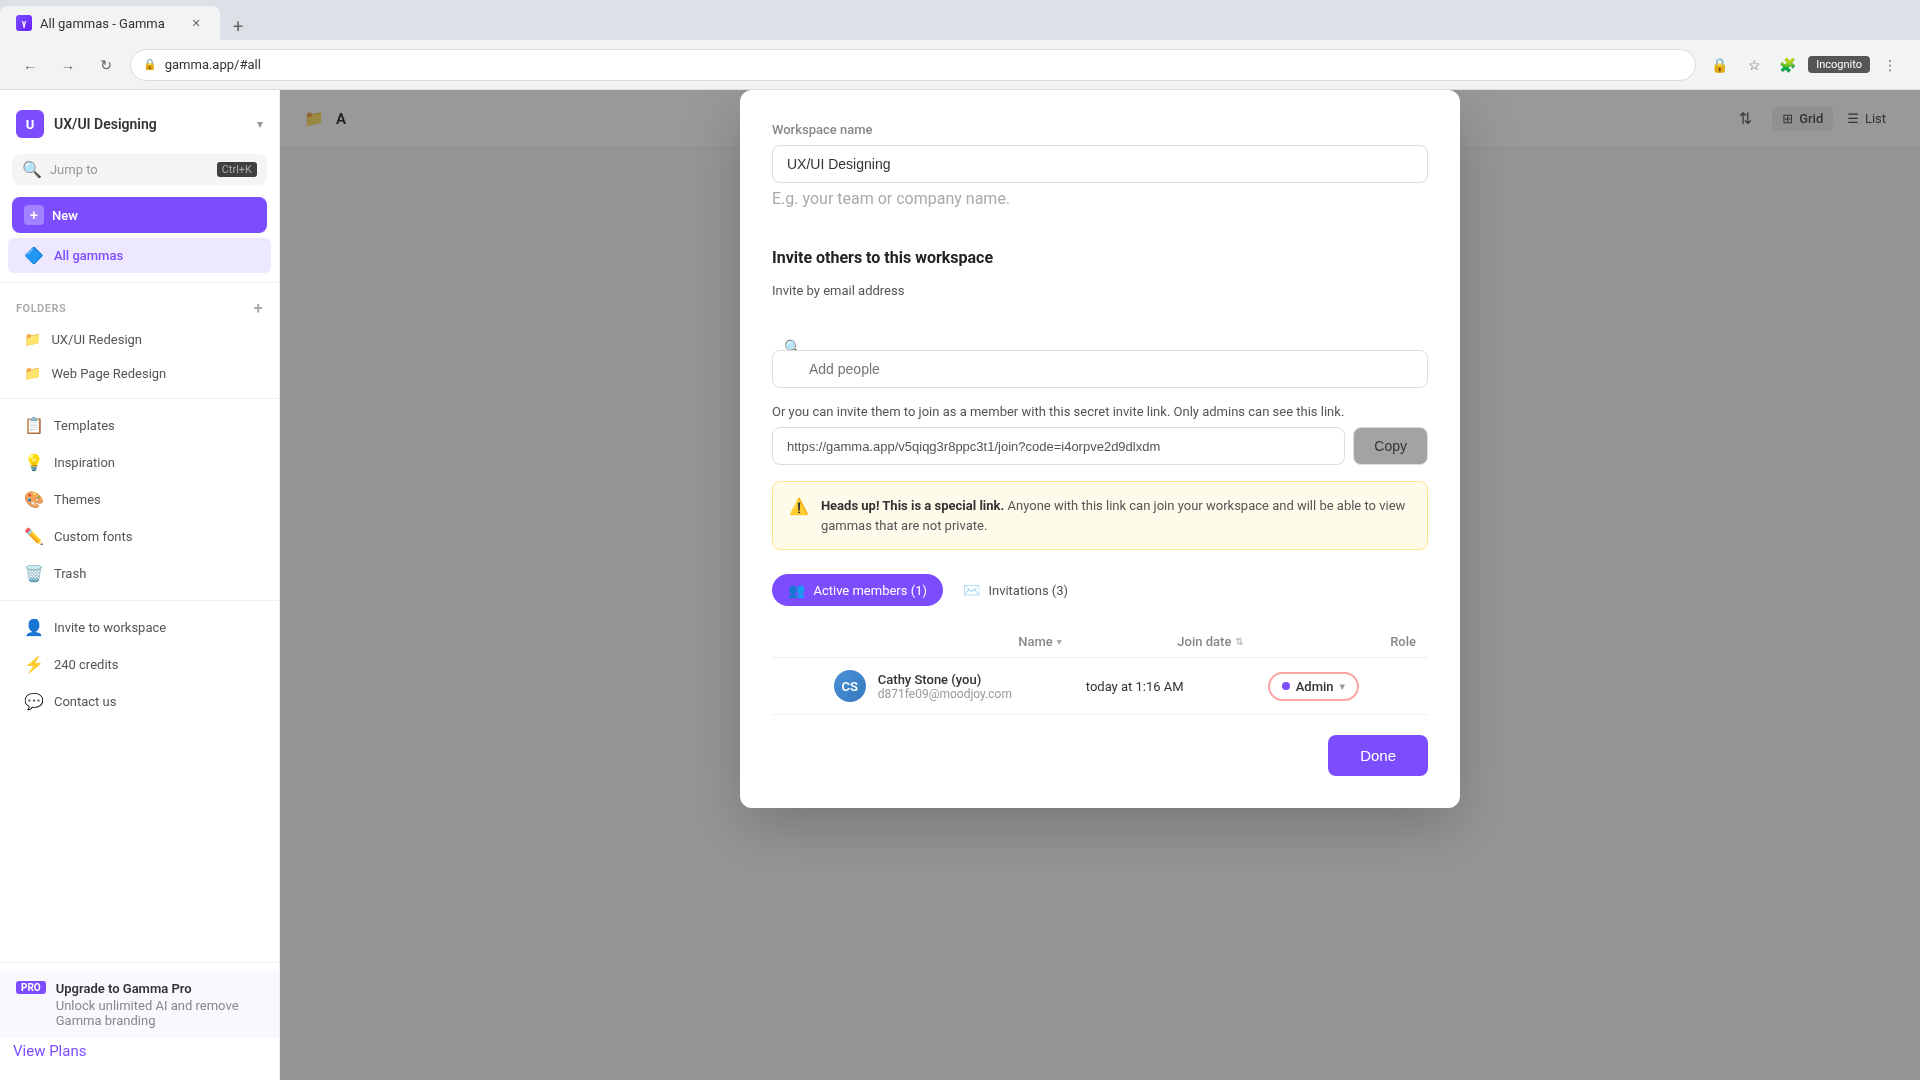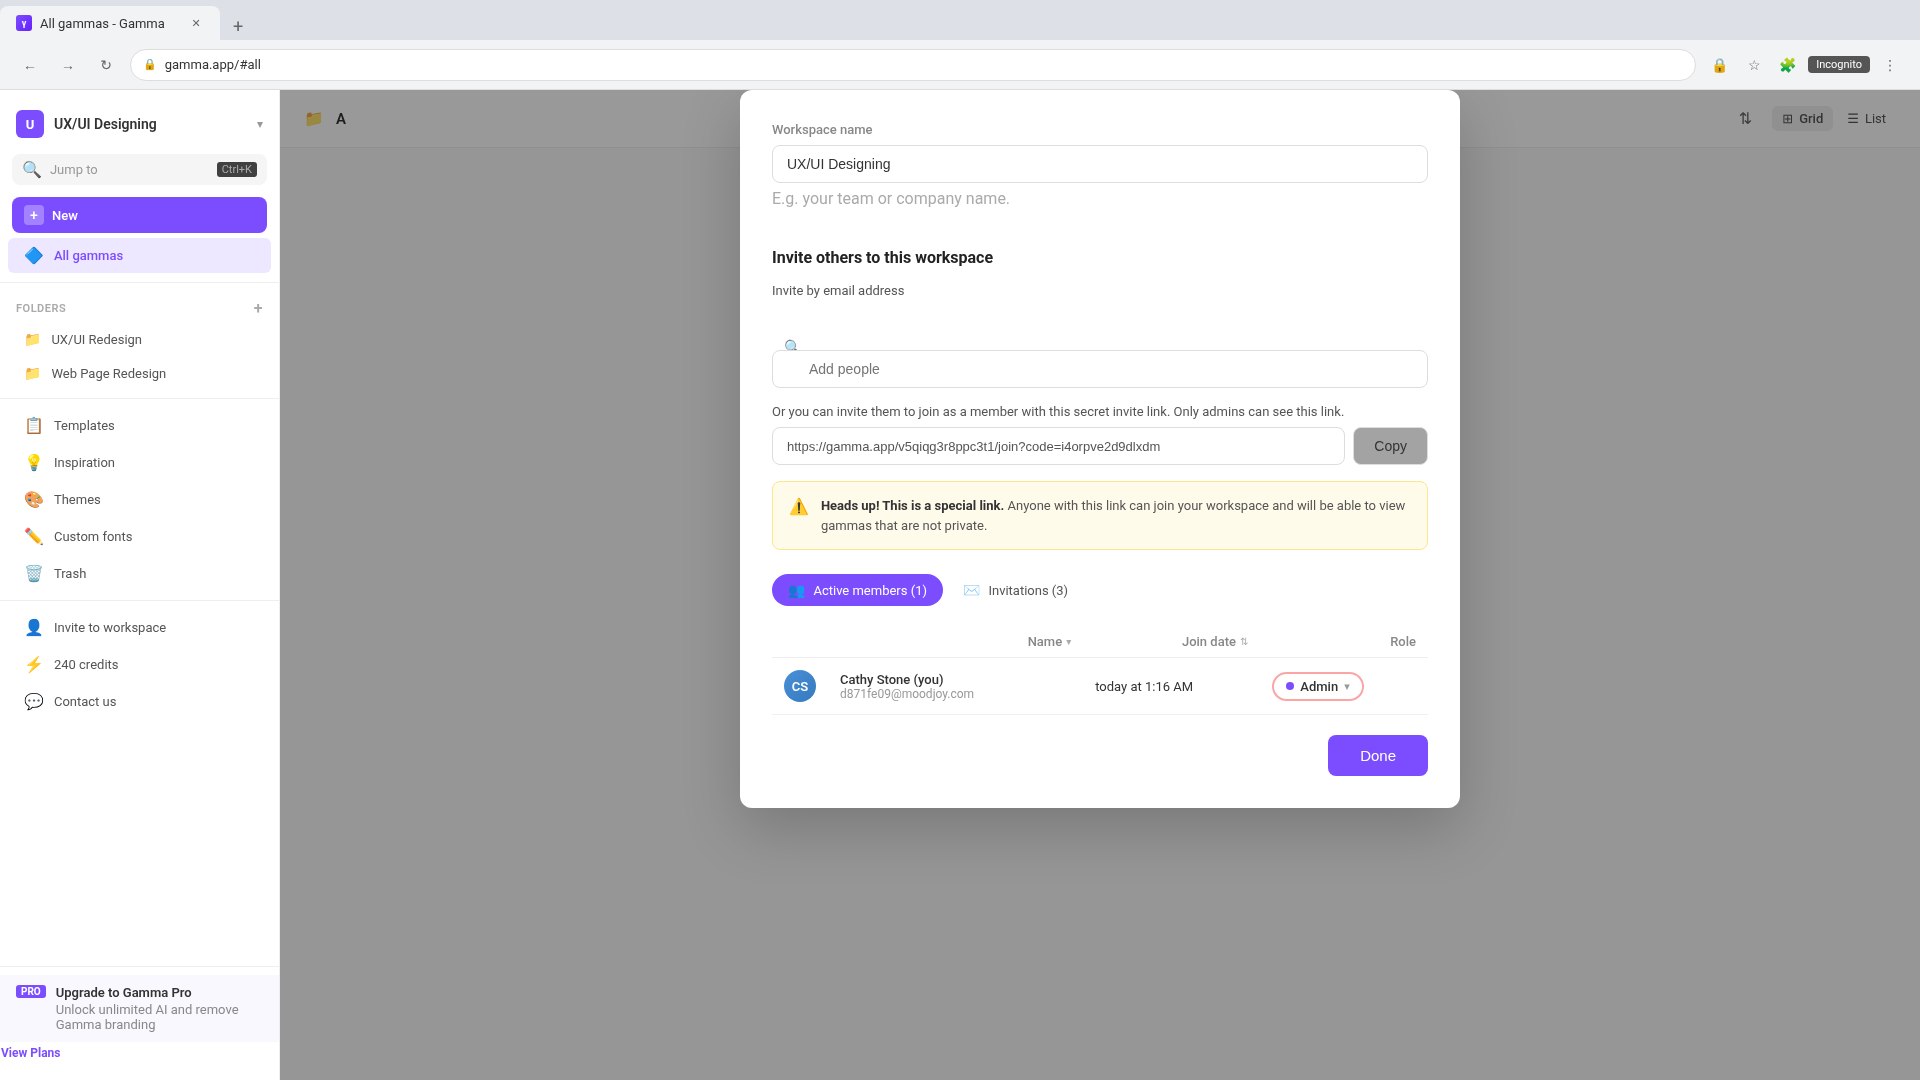--- a/index.html
+++ b/index.html
@@ -245,23 +245,23 @@
       font-size: 13px;
       font-weight: 600;
       color: #333;
     }
     .pro-desc {
       font-size: 13px;
       color: #888;
       margin-top: 2px;
     }
     .view-plans-btn {
-      margin: 4px 1px 8px;
-      font-size: 12px;
-      font-weight: 700;
+      margin: 4px 13px 8px;
+      font-size: 15px;
+      font-weight: 400;
       color: #7c4dff;
       cursor: pointer;
     }
 
     
     .content-area {
       flex: 1;
       background: #fafafa;
       position: relative;
       overflow: hidden;
@@ -487,21 +487,21 @@
       vertical-align: middle;
     }
     .member-avatar {
       width: 32px; height: 32px;
       border-radius: 50%;
       background: linear-gradient(135deg, #4a90d9, #357abd);
       display: inline-flex; align-items: center; justify-content: center;
       color: white; font-size: 13px; font-weight: 600;
       overflow: hidden;
     }
-    .member-info { display: flex; align-items: center; gap: 24px; }
+    .member-info { display: flex; align-items: center; gap: 12px; justify-content: center; }
     .member-name { font-size: 13px; font-weight: 500; color: #333; }
     .member-email { font-size: 12px; color: #999; }
     .role-badge {
       display: inline-flex;
       align-items: center;
       gap: 6px;
       background: white;
       border: 2px solid #fca5a5;
       border-radius: 20px;
       padding: 5px 12px;

